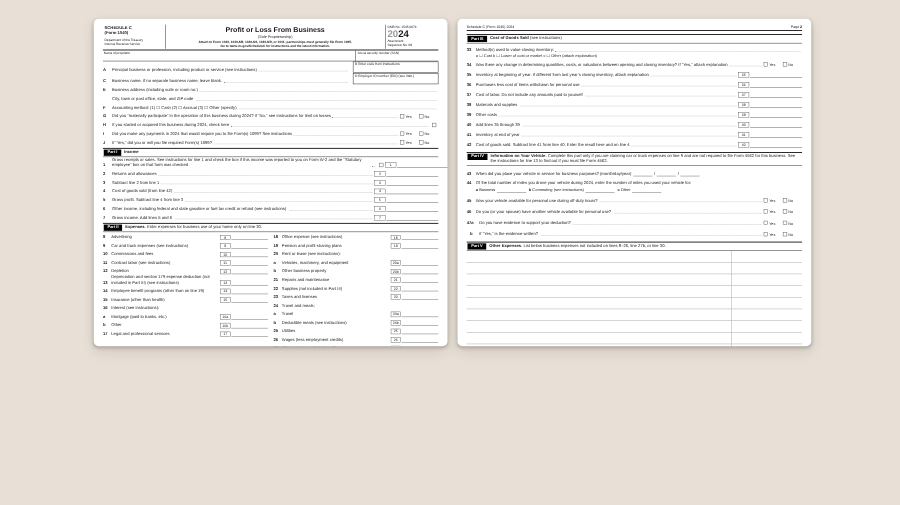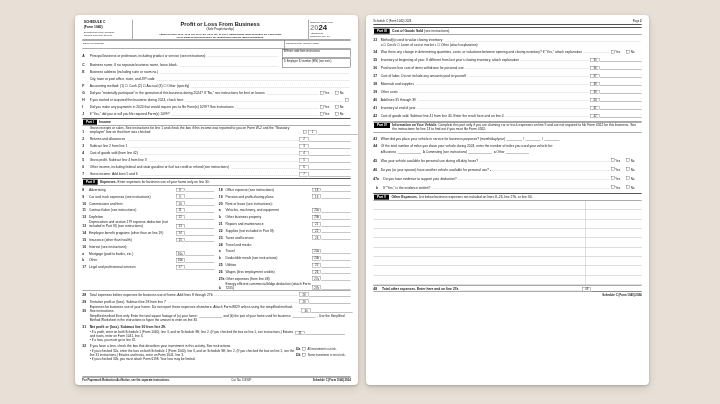--- a/index.html
+++ b/index.html
@@ -1,19 +1,19 @@
 <!DOCTYPE html>
 <html><head>
 <meta charset="utf-8">
 <style>
   html,body{margin:0;padding:0}
   body{width:720px;height:404px;background:#e8e0d6;position:relative;overflow:hidden;
        font-family:"Liberation Sans",sans-serif;color:#1a1a1a}
   *{box-sizing:border-box}
-  .page{position:absolute;top:15px;width:283px;height:370px;background:#fff;border-radius:4px;
+  .page{position:absolute;top:15px;width:283px;height:262px;background:#fff;border-radius:4px;
         box-shadow:0 1px 3px rgba(0,0,0,.22),0 4px 10px rgba(0,0,0,.10);overflow:hidden}
   .page--1{left:75px}
   .page--2{left:366px}
   .sheet{width:849px;height:1110px;transform:scale(.33333);transform-origin:0 0;
          padding:14px 22px 10px;font-size:10px;line-height:1.25;display:flex;flex-direction:column}
   .b{font-weight:bold}
   .tiny{font-size:7.6px;line-height:1.2}
   
   .hdr{display:flex;border-bottom:2px solid #000;padding-bottom:2px}
   .hdr-l{width:150px;border-right:1px solid #000;padding:2px 4px}

